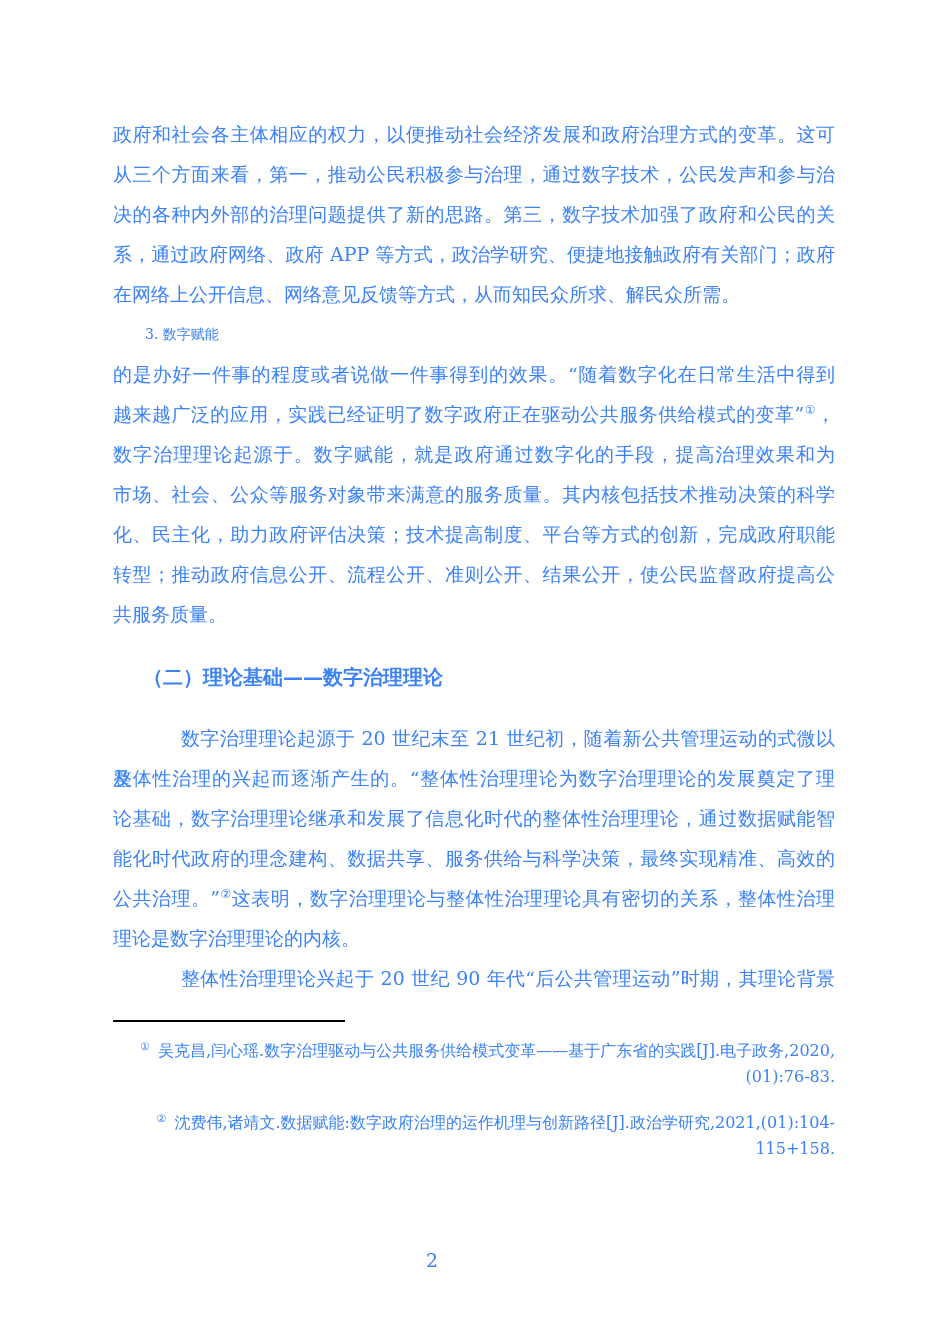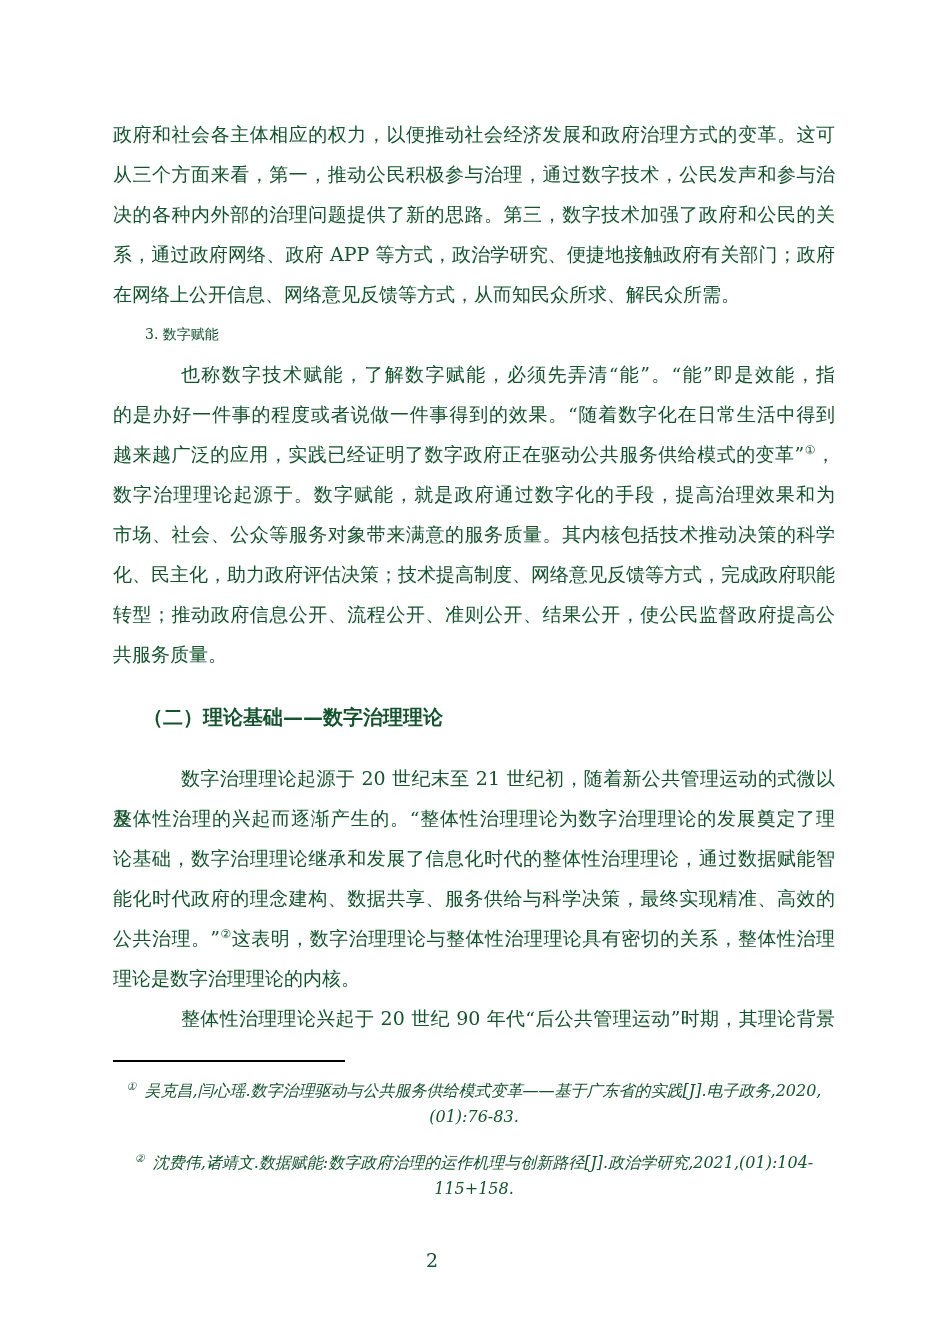--- a/index.html
+++ b/index.html
@@ -5,21 +5,21 @@
   html, body {
     margin: 0;
     padding: 0;
     background: #ffffff;
   }
   .page {
     position: relative;
     width: 950px;
     height: 1344px;
     background: #ffffff;
-    color: #14532d;
+    color: #3b82f6;
     font-family: "DejaVu Serif", serif;
     overflow: hidden;
   }
   .content {
     position: absolute;
     left: 113px;
     top: 114px;
     width: 722px;
   }
   .line {
@@ -64,22 +64,21 @@
   .footnote-sep {
     width: 232px;
     height: 0;
     border-top: 2px solid #000000;
     margin-top: 22px;
   }
   .footnote {
     margin-top: 16px;
     font-size: 16px;
     line-height: 26px;
-    text-align: center;
-    font-style: italic;
+    text-align: right;
   }
   .footnote + .footnote {
     margin-top: 20px;
   }
   .footnote .fn-marker {
     font-size: 11px;
     vertical-align: super;
     line-height: 0;
     margin-right: 8px;
   }
@@ -103,26 +102,25 @@
       <div class="line">政府和社会各主体相应的权力，以便推动社会经济发展和政府治理方式的变革。这可</div>
       <div class="line">从三个方面来看，第一，推动公民积极参与治理，通过数字技术，公民发声和参与治</div>
       <div class="line">决的各种内外部的治理问题提供了新的思路。第三，数字技术加强了政府和公民的关</div>
       <div class="line">系，通过政府网络、政府 APP 等方式，政治学研究、便捷地接触政府有关部门；政府</div>
       <div class="line lastline">在网络上公开信息、网络意见反馈等方式，从而知民众所求、解民众所需。</div>
     </div>
 
     <div class="item-line">3. 数字赋能</div>
 
     <div>
-      <div class="line indent2">也称数字技术赋能，了解数字赋能，必须先弄清“能”。“能”即是效能，指</div>
       <div class="line">的是办好一件事的程度或者说做一件事得到的效果。“随着数字化在日常生活中得到</div>
       <div class="line"><span>越来越广泛的应用，实践已经证明了数字政府正在驱动公共服务供给模式的变革”</span><sup class="ref">①</sup><span>，</span></div>
       <div class="line">数字治理理论起源于。数字赋能，就是政府通过数字化的手段，提高治理效果和为</div>
       <div class="line">市场、社会、公众等服务对象带来满意的服务质量。其内核包括技术推动决策的科学</div>
-      <div class="line">化、民主化，助力政府评估决策；技术提高制度、网络意见反馈等方式，完成政府职能</div>
+      <div class="line">化、民主化，助力政府评估决策；技术提高制度、平台等方式的创新，完成政府职能</div>
       <div class="line">转型；推动政府信息公开、流程公开、准则公开、结果公开，使公民监督政府提高公</div>
       <div class="line lastline">共服务质量。</div>
     </div>
 
     <div class="heading">（二）理论基础——数字治理理论</div>
 
     <div>
       <div class="line indent2">数字治理理论起源于 20 世纪末至 21 世纪初，随着新公共管理运动的式微以及</div>
       <div class="line">整体性治理的兴起而逐渐产生的。“整体性治理理论为数字治理理论的发展奠定了理</div>
       <div class="line">论基础，数字治理理论继承和发展了信息化时代的整体性治理理论，通过数据赋能智</div>

